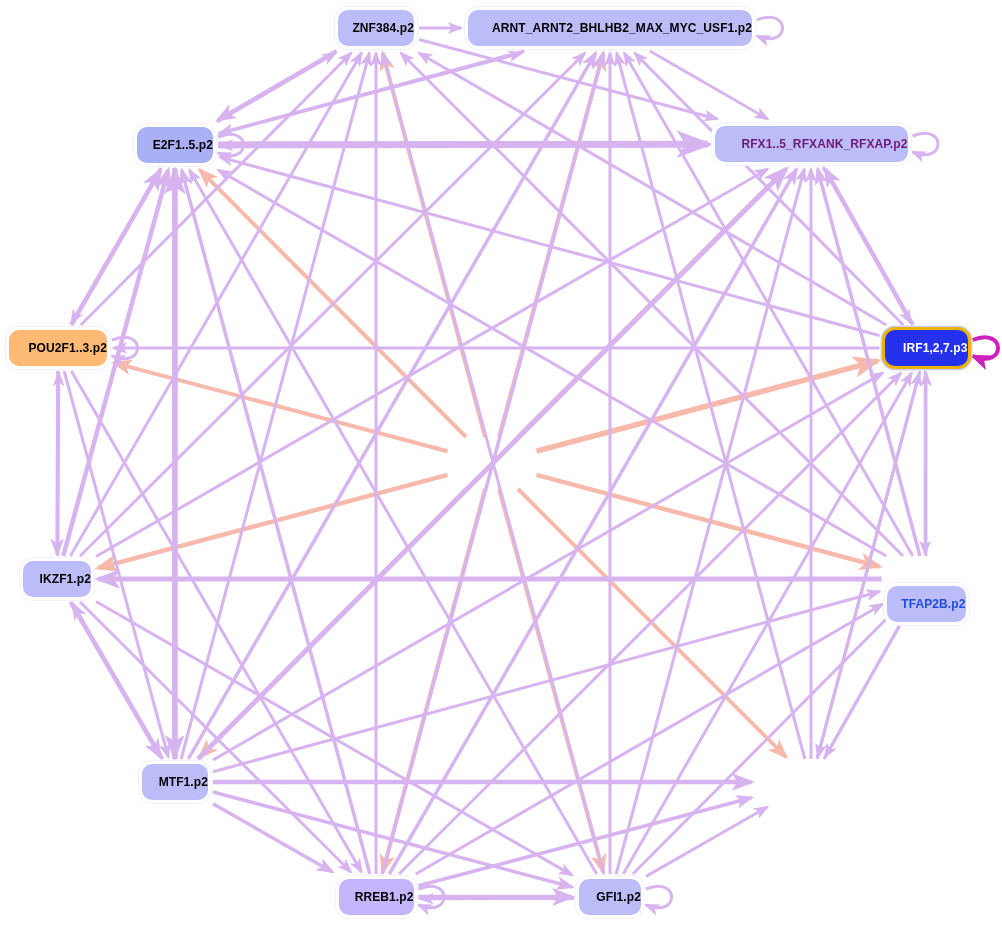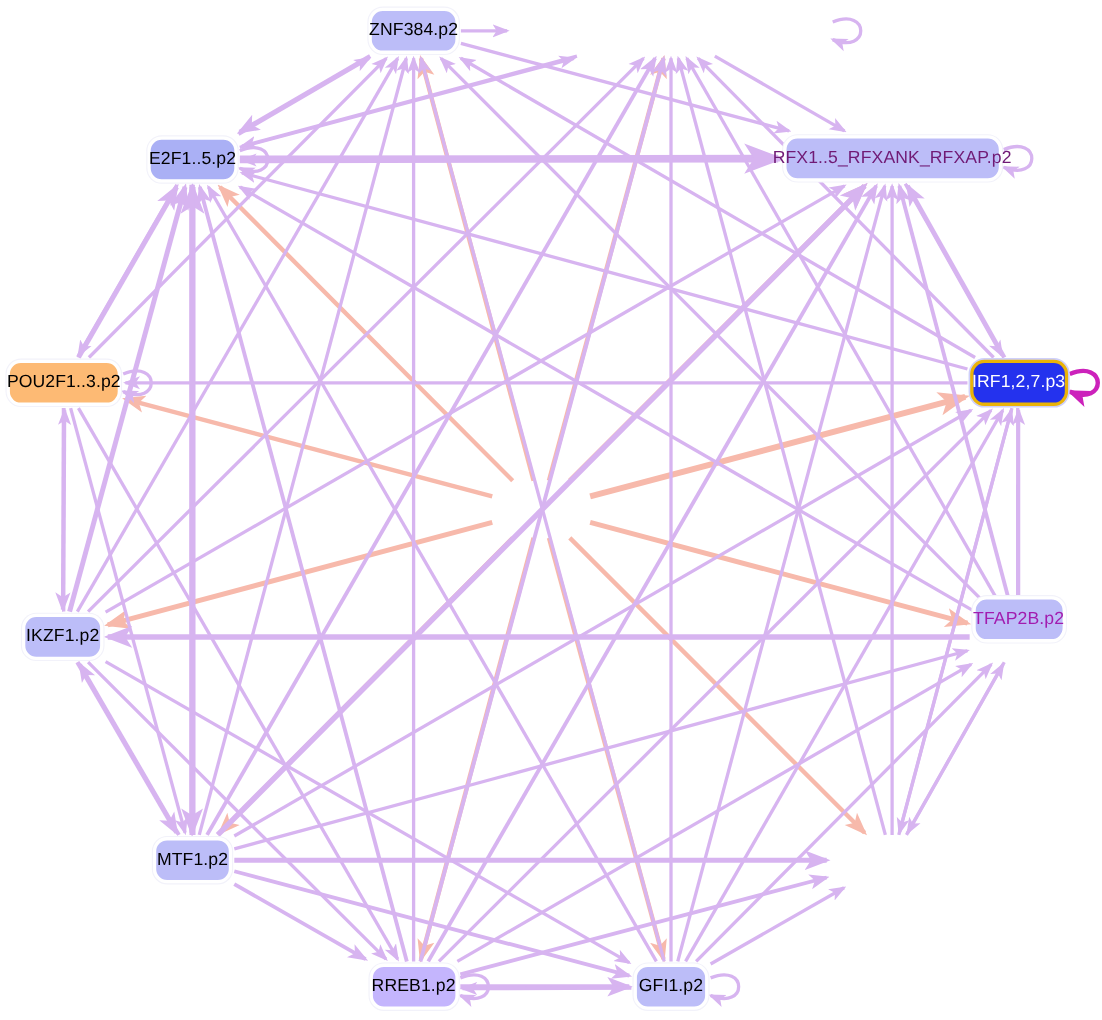--- a/index.html
+++ b/index.html
@@ -31,28 +31,29 @@
     top: 0;
     width: 1002px;
     height: 927px;
   }
   .node {
     position: absolute;
     box-sizing: border-box;
     border-radius: 13px;
     display: flex;
     align-items: center;
-    justify-content: center;
+    justify-content: flex-end;
     color: #000000;
-    font-size: 16px;
+    font-size: 12px;
     letter-spacing: 0.1px;
     white-space: nowrap;
     border: 3px solid #ffffff;
     box-shadow: 0 0 0 1px #f2f2fa;
     user-select: none;
+    font-weight: bold;
   }
   .node.highlight {
     color: #ffffff;
     border: 3px solid #eab308;
     box-shadow: 0 0 0 1.5px #cfd0fa;
   }
   .node-label {
     pointer-events: none;
   }
 </style>
@@ -158,36 +159,39 @@
       <path d="M 218 137 C 252 123, 252 167, 218 153" fill="none" stroke="#d7b4f0" stroke-width="3" marker-end="url(#ah1)"></path>
       <path d="M 112 340 C 146 326, 146 370, 112 356" fill="none" stroke="#d7b4f0" stroke-width="3" marker-end="url(#ah1)"></path>
       <path d="M 972.5 340 C 1006.5 326, 1006.5 370, 972.5 356" fill="none" stroke="#cc22bb" stroke-width="4" marker-end="url(#ah2)"></path>
       <path d="M 418.5 889 C 452.5 875, 452.5 919, 418.5 905" fill="none" stroke="#d7b4f0" stroke-width="3" marker-end="url(#ah1)"></path>
       <path d="M 646 889 C 680 875, 680 919, 646 905" fill="none" stroke="#d7b4f0" stroke-width="3" marker-end="url(#ah1)"></path>
     </svg>
   <div id="node-layer">
       <div class="node" style="left: 335px; top: 7px; width: 82px; height: 42px; background: rgb(188, 189, 248); color: rgb(0, 0, 0);">
         <span class="node-label">ZNF384.p2</span>
       </div>
+      <div class="node" style="left: 465px; top: 7px; width: 290px; height: 42px; background: rgb(188, 189, 248); color: rgb(0, 0, 0);">
+        <span class="node-label">ARNT_ARNT2_BHLHB2_MAX_MYC_USF1.p2</span>
+      </div>
       <div class="node" style="left: 711.5px; top: 123px; width: 199px; height: 42px; background: rgb(188, 189, 248); color: #701a75;">
         <span class="node-label">RFX1..5_RFXANK_RFXAP.p2</span>
       </div>
       <div class="node" style="left: 134px; top: 124px; width: 82px; height: 42px; background: rgb(170, 176, 245); color: rgb(0, 0, 0);">
         <span class="node-label">E2F1..5.p2</span>
       </div>
       <div class="node" style="left: 6px; top: 327px; width: 104px; height: 42px; background: #fdba74; color: rgb(0, 0, 0);">
         <span class="node-label">POU2F1..3.p2</span>
       </div>
       <div class="node highlight" style="left: 881.5px; top: 327px; width: 89px; height: 42px; background: rgb(36, 50, 238); color: rgb(255, 255, 255);">
         <span class="node-label">IRF1,2,7.p3</span>
       </div>
       <div class="node" style="left: 20px; top: 558px; width: 74px; height: 42px; background: rgb(188, 189, 248); color: rgb(0, 0, 0);">
         <span class="node-label">IKZF1.p2</span>
       </div>
-      <div class="node" style="left: 883.5px; top: 542px; width: 85px; height: 42px; background: rgb(188, 189, 248); color: #a21caf;">
+      <div class="node" style="left: 883.5px; top: 583px; width: 85px; height: 42px; background: rgb(188, 189, 248); color: #1d4ed8;">
         <span class="node-label">TFAP2B.p2</span>
       </div>
       <div class="node" style="left: 139px; top: 761px; width: 72px; height: 42px; background: rgb(188, 189, 248); color: rgb(0, 0, 0);">
         <span class="node-label">MTF1.p2</span>
       </div>
       <div class="node" style="left: 335.5px; top: 876px; width: 81px; height: 42px; background: #c4b5fd; color: rgb(0, 0, 0);">
         <span class="node-label">RREB1.p2</span>
       </div>
       <div class="node" style="left: 576px; top: 876px; width: 68px; height: 42px; background: rgb(188, 189, 248); color: rgb(0, 0, 0);">
         <span class="node-label">GFI1.p2</span>

